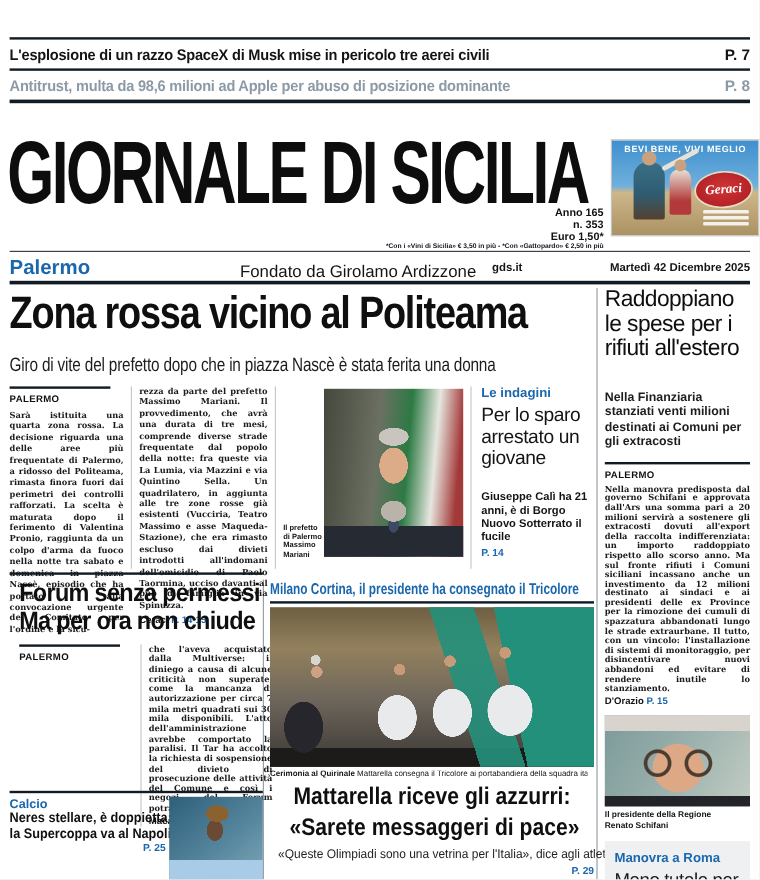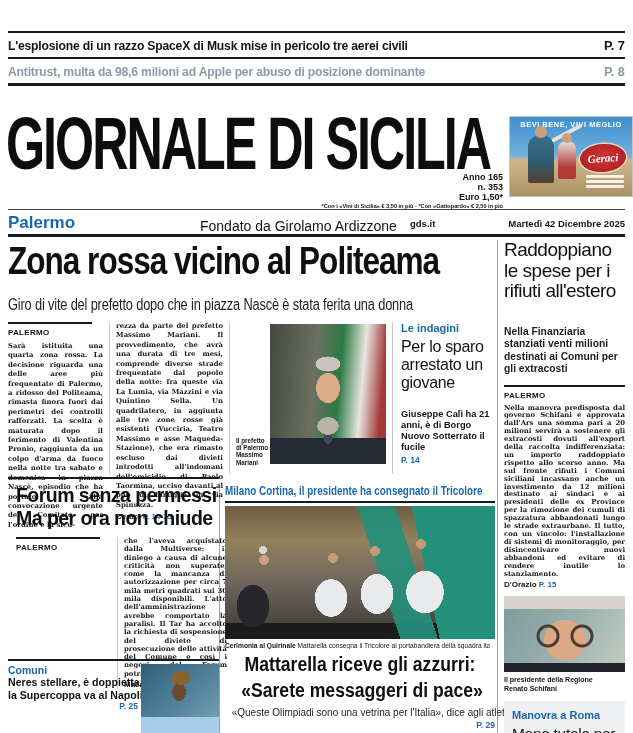--- a/index.html
+++ b/index.html
@@ -266,21 +266,21 @@
           <span class="byline">Macaluso</span>
           <span class="pageref">P. 17</span>
         </div>
       </div>
     </div>
   </div>
 
   <div class="hr-dark" style="left:8px;width:211px;top:659px;"></div>
 
   <div class="calcio">
-    <div class="calcio-kicker">Comuni</div>
+    <div class="calcio-kicker">Calcio</div>
     <div class="calcio-h">Neres stellare, è doppietta:</div>
     <div class="calcio-h">la Supercoppa va al Napoli</div>
     <div class="calcio-page">P. 25</div>
     <div class="photo-neres"></div>
   </div>
 
   <div class="cortina">
     <div class="cortina-head">Milano Cortina, il presidente ha consegnato il Tricolore</div>
     <div class="cortina-rule"></div>
     <div class="photo-ceremony"></div>

